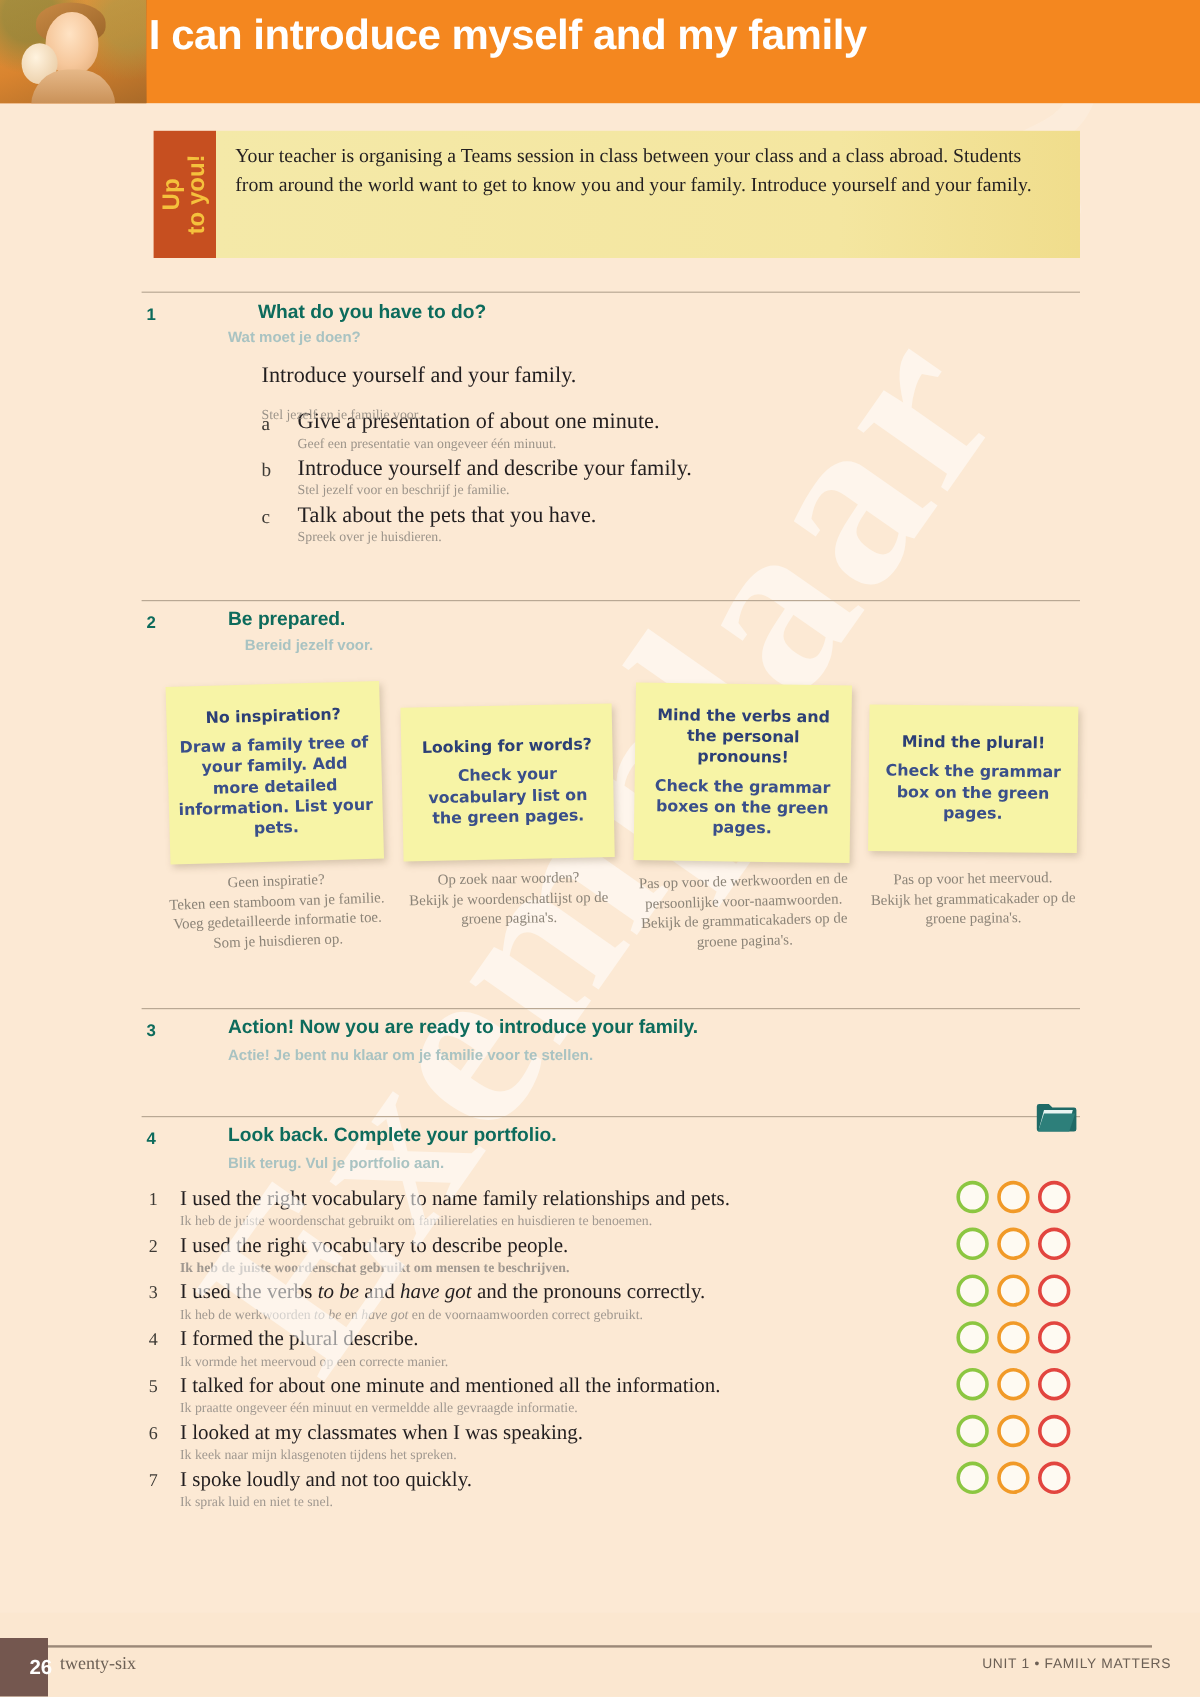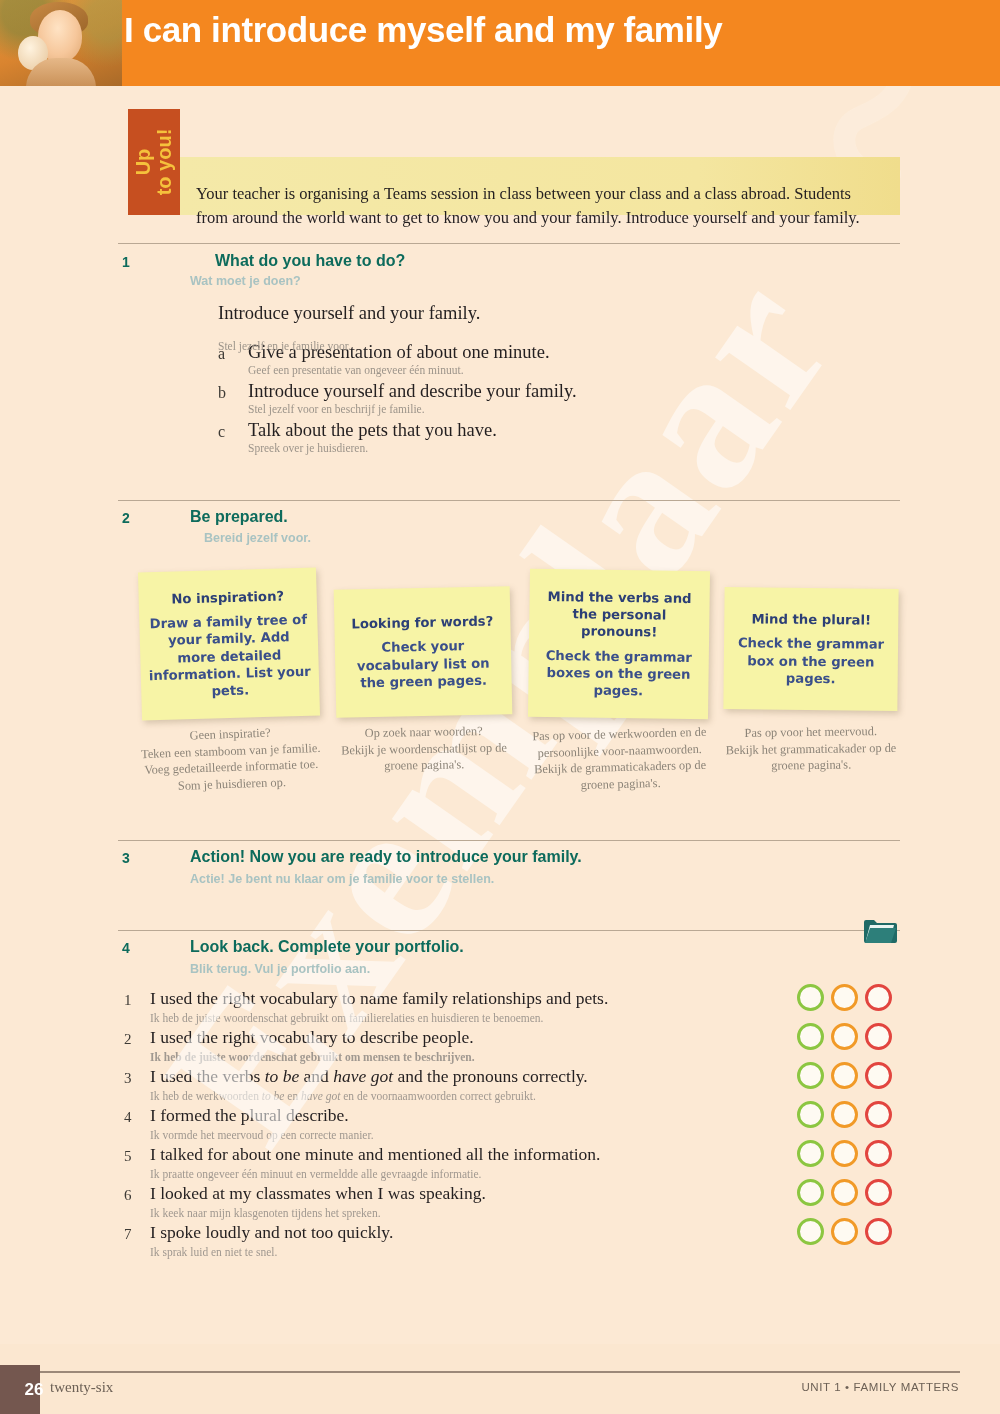--- a/index.html
+++ b/index.html
@@ -110,22 +110,21 @@
     font-family: "Liberation Sans", sans-serif;
     font-weight: 700;
     font-size: 20px;
     line-height: 1.05;
     text-align: center;
   }
   .upbox-tab-text span { display:block; }
   .upbox-body {
     flex: 1;
     background: linear-gradient(90deg,#f4e9a8 0%, #f4e6a0 72%, #f0dd8c 100%);
-    padding: 25px 16px 6px 16px;
-    margin-top: 48px;
+    padding: 9px 16px 6px 16px;
   }
   .upbox-en {
     font-family: "Liberation Serif", serif;
     font-size: 16.5px;
     color: #231f20;
     line-height: 1.45;
   }
   .upbox-nl {
     font-family: "Liberation Serif", serif;
     font-size: 11.5px;
@@ -268,21 +267,21 @@
     color: #fff;
     font-family: "Liberation Sans", sans-serif;
     font-weight: 700; font-size: 17px;
   }
   .footer-words {
     position: absolute; left: 50px; top: 1379px;
     font-family: "Liberation Serif", serif;
     font-size: 15px; color: #6c6055; z-index: 5;
   }
   .footer-unit {
-    position: absolute; right: 41px; top: 1381px;
+    position: absolute; right: 24px; top: 1381px;
     font-family: "Liberation Sans", sans-serif;
     font-size: 11.5px; letter-spacing: .6px;
     color: #6c6055; z-index: 5;
   }
   .footer-bg {
     position:absolute; left:0; top:1344px; width:1000px; height:70px;
     background:#fbe7d0; z-index:3;
   }
 </style>
 </head>

